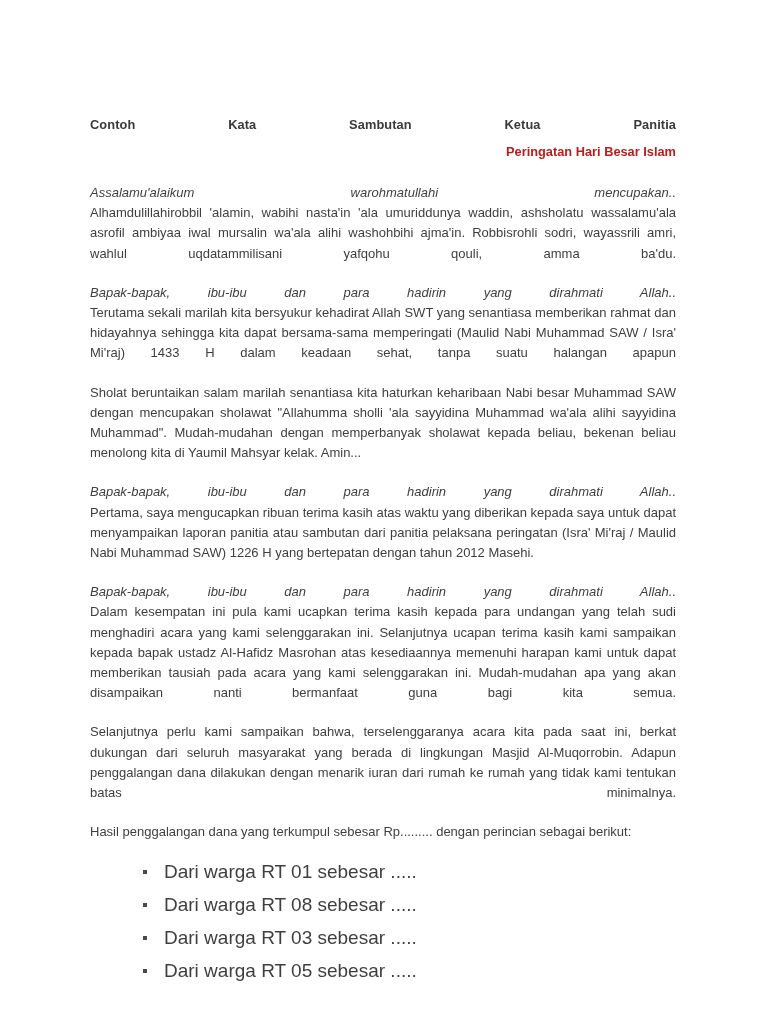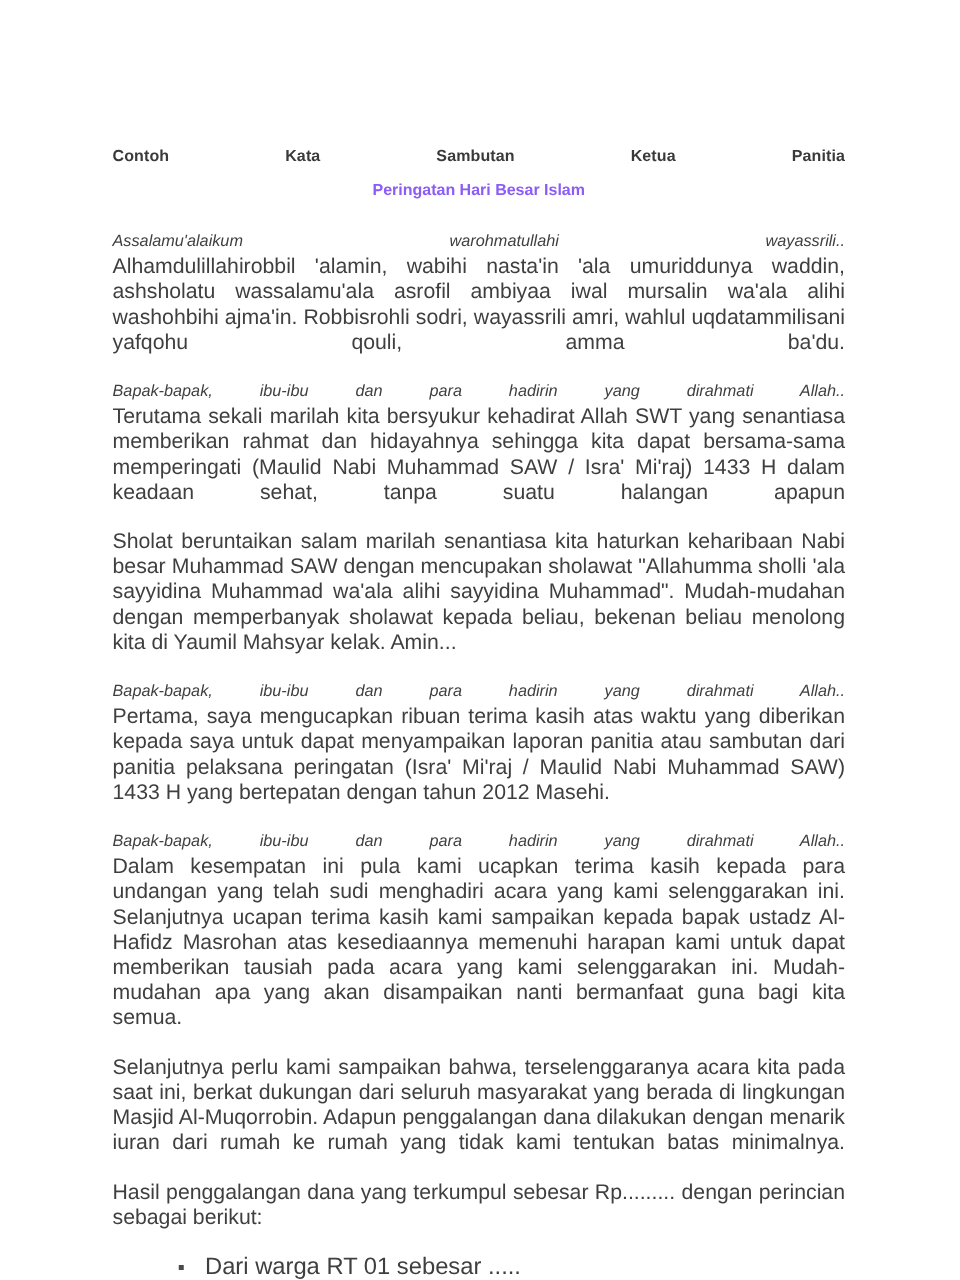--- a/index.html
+++ b/index.html
@@ -37,27 +37,27 @@
     text-align: justify;
     text-align-last: justify;
     color: #3a3a3a;
     margin: 0;
     letter-spacing: 0.1px;
   }
   .doc-subtitle {
     font-size: 12.8px;
     font-weight: bold;
     line-height: 20px;
-    text-align: center;
-    color: #8b5cf6;
+    text-align: right;
+    color: #b91c1c;
     margin: 7px 0 0 0;
   }
   
   .para {
-    font-size: 17px;
+    font-size: 13px;
     line-height: 20.2px;
     text-align: justify;
     margin: 0;
     color: #3f3f3f;
   }
   .para-block {
     margin-top: 19px;
   }
   .para-block.first {
     margin-top: 21px;
@@ -110,36 +110,36 @@
       <span>Contoh</span>
       <span>Kata</span>
       <span>Sambutan</span>
       <span>Ketua</span>
       <span>Panitia</span>
     </div>
 
     <div class="doc-subtitle">Peringatan Hari Besar Islam</div>
 
     <div class="para-block first">
-      <span class="salut">Assalamu'alaikum warohmatullahi wayassrili..</span>
+      <span class="salut">Assalamu'alaikum warohmatullahi mencupakan..</span>
       <p class="para justify-last">Alhamdulillahirobbil 'alamin, wabihi nasta'in 'ala umuriddunya waddin, ashsholatu wassalamu'ala asrofil ambiyaa iwal mursalin wa'ala alihi washohbihi ajma'in. Robbisrohli sodri, wayassrili amri, wahlul uqdatammilisani yafqohu qouli, amma ba'du.</p>
     </div>
 
     <div class="para-block">
       <span class="salut">Bapak-bapak, ibu-ibu dan para hadirin yang dirahmati Allah..</span>
       <p class="para justify-last">Terutama sekali marilah kita bersyukur kehadirat Allah SWT yang senantiasa memberikan rahmat dan hidayahnya sehingga kita dapat bersama-sama memperingati (Maulid Nabi Muhammad SAW / Isra' Mi'raj) 1433 H dalam keadaan sehat, tanpa suatu halangan apapun</p>
     </div>
 
     <div class="para-block">
       <p class="para">Sholat beruntaikan salam marilah senantiasa kita haturkan keharibaan Nabi besar Muhammad SAW dengan mencupakan sholawat "Allahumma sholli 'ala sayyidina Muhammad wa'ala alihi sayyidina Muhammad". Mudah-mudahan dengan memperbanyak sholawat kepada beliau, bekenan beliau menolong kita di Yaumil Mahsyar kelak. Amin...</p>
     </div>
 
     <div class="para-block">
       <span class="salut">Bapak-bapak, ibu-ibu dan para hadirin yang dirahmati Allah..</span>
-      <p class="para">Pertama, saya mengucapkan ribuan terima kasih atas waktu yang diberikan kepada saya untuk dapat menyampaikan laporan panitia atau sambutan dari panitia pelaksana peringatan (Isra' Mi'raj / Maulid Nabi Muhammad SAW) 1433 H yang bertepatan dengan tahun 2012 Masehi.</p>
+      <p class="para">Pertama, saya mengucapkan ribuan terima kasih atas waktu yang diberikan kepada saya untuk dapat menyampaikan laporan panitia atau sambutan dari panitia pelaksana peringatan (Isra' Mi'raj / Maulid Nabi Muhammad SAW) 1226 H yang bertepatan dengan tahun 2012 Masehi.</p>
     </div>
 
     <div class="para-block">
       <span class="salut">Bapak-bapak, ibu-ibu dan para hadirin yang dirahmati Allah..</span>
       <p class="para justify-last">Dalam kesempatan ini pula kami ucapkan terima kasih kepada para undangan yang telah sudi menghadiri acara yang kami selenggarakan ini. Selanjutnya ucapan terima kasih kami sampaikan kepada bapak ustadz Al-Hafidz Masrohan atas kesediaannya memenuhi harapan kami untuk dapat memberikan tausiah pada acara yang kami selenggarakan ini. Mudah-mudahan apa yang akan disampaikan nanti bermanfaat guna bagi kita semua.</p>
     </div>
 
     <div class="para-block">
       <p class="para justify-last">Selanjutnya perlu kami sampaikan bahwa, terselenggaranya acara kita pada saat ini, berkat dukungan dari seluruh masyarakat yang berada di lingkungan Masjid Al-Muqorrobin. Adapun penggalangan dana dilakukan dengan menarik iuran dari rumah ke rumah yang tidak kami tentukan batas minimalnya.</p>
     </div>

